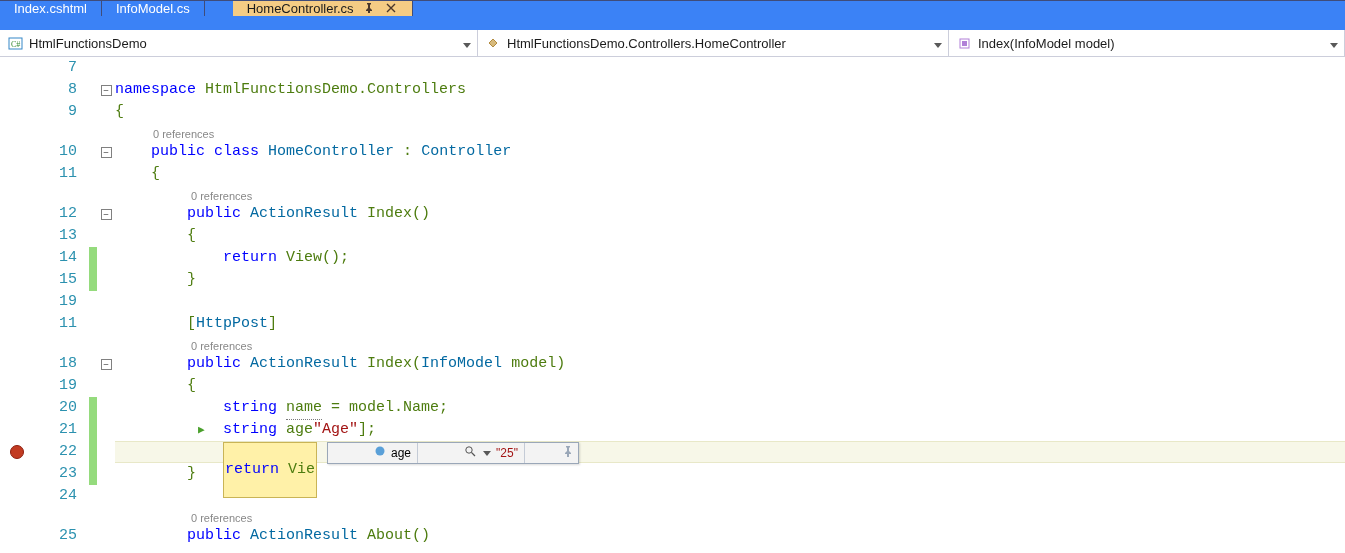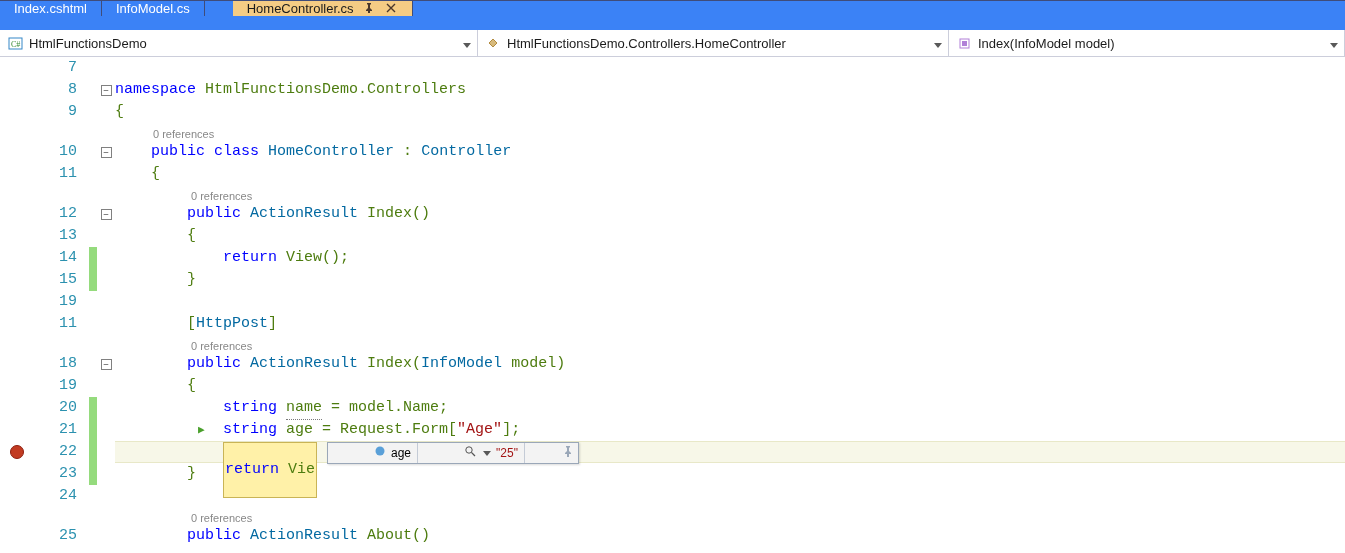--- a/index.html
+++ b/index.html
@@ -371,21 +371,21 @@
     <div class="row"><span class="n"> </span></div>
     <div class="row"><span class="n">        [</span><span class="t">HttpPost</span><span class="n">]</span></div>
 
     <div class="ref-row" style="--ind:76px">0 references</div>
     <div class="row"><span class="n">        </span><span class="k">public</span><span class="n"> </span><span class="t">ActionResult</span><span class="n"> </span><span class="n">Index(</span><span class="t">InfoModel</span><span class="n"> model)</span></div>
     <div class="row"><span class="n">        </span><span class="n">{</span></div>
     <div class="row"><span class="n">            </span><span class="k">string</span><span class="n"> </span><span class="n dotted">name</span><span class="n"> = model.Name;</span></div>
 
     <div class="row" style="position:relative">
       <span class="exec-arrow">▶</span>
-      <span class="n">            </span><span class="k">string</span><span class="n"> </span><span class="n dotted">age</span><span class="n"> = Request.Form[</span><span class="s">"Age"</span><span class="n">];</span>
+      <span class="n">            </span><span class="k">string</span><span class="n"> </span><span class="n dotted">age</span><span class="s">"Age"</span><span class="n">];</span>
     </div>
 
     <div class="row current" style="position:relative">
       <span class="n">            </span><span class="hl-step"><span class="k">return</span><span class="n"> Vie</span></span>
       
       <span class="datatip" style="left:212px">
         <span class="seg">
           <span>
             <svg width="12" height="12" viewBox="0 0 12 12">
                 <circle cx="6" cy="6" r="4.5" fill="#5aa0d8"></circle>

